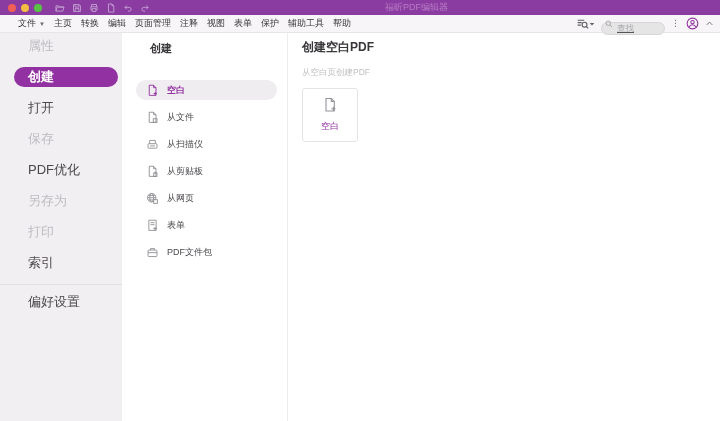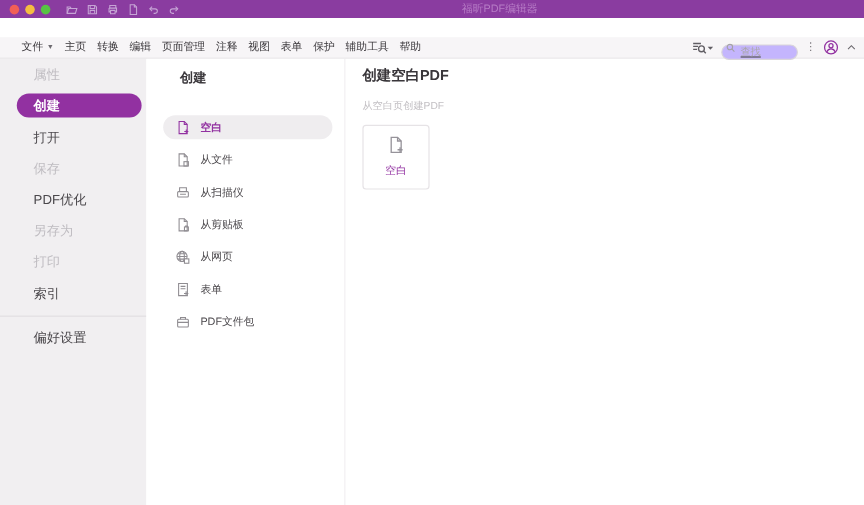--- a/index.html
+++ b/index.html
@@ -22,46 +22,46 @@
   .tb-icons{display:flex;align-items:center;gap:7px;margin-left:8px;color:#c6a5d5;}
   .tb-icons svg{width:10px;height:10px;display:block;}
   .tb-title{
     position:absolute;left:385px;top:0;height:15px;line-height:15px;
     font-size:9px;color:#b77cc6;white-space:nowrap;
   }
 
   
   .menubar{
     height:18px;flex:0 0 18px;background:#f7f5f7;border-bottom:1px solid #e8e5e8;
-    display:flex;align-items:center;padding:0 6px 0 18px;box-sizing:border-box;margin-top:16px;
+    display:flex;align-items:center;padding:0 6px 0 18px;box-sizing:border-box;
   }
   .menu-items{display:flex;align-items:center;gap:9px;font-size:9px;color:#39363a;white-space:nowrap;}
   .menu-item{cursor:default;display:flex;align-items:center;gap:3px;}
   .menu-caret{font-size:6px;color:#6d6a70;}
   .menu-right{margin-left:auto;display:flex;align-items:center;gap:6px;color:#5f5c62;}
   .menu-right svg{display:block;}
   .search-box{position:relative;width:64px;height:13px;}
   .search-box input{
     width:100%;height:13px;box-sizing:border-box;border:1px solid #d9d5da;border-radius:7px;
-    background:#c4b5fd;padding:0 4px 0 15px;font-size:8.5px;color:#555;outline:none;
+    background:#e5e5e5;padding:0 4px 0 15px;font-size:8.5px;color:#555;outline:none;
     font-family:"Liberation Sans","DejaVu Sans",sans-serif;
     text-decoration:underline;
   }
   .search-box input::placeholder{color:#aaa7ab;}
   .search-glass{position:absolute;left:4px;top:2.5px;color:#a4a1a6;}
   .kebab{font-size:9px;color:#78757a;letter-spacing:0;line-height:13px;}
 
   
   .app-body{flex:1;display:flex;min-height:0;}
 
   
   .sidebar{width:122px;flex:0 0 122px;background:#f1eff1;padding-top:3px;box-sizing:border-box;}
   .side-item{
-    height:20px;margin:0 4px 6px 14px;padding-left:14px;display:flex;align-items:center;
-    font-size:11px;color:#4b484c;border-radius:10px;cursor:default;white-space:nowrap;
+    height:20px;margin:0 4px 11px 14px;padding-left:14px;display:flex;align-items:center;
+    font-size:13px;color:#4b484c;border-radius:10px;cursor:default;white-space:nowrap;
   }
   .side-item.disabled{color:#bfbcc1;}
   .side-item.selected{background:#9231a1;color:#fff;font-weight:bold;}
   .side-divider{height:1px;background:#e2dfe2;margin:9px 0 7px 0;}
 
   
   .middle{
     width:166px;flex:0 0 166px;background:#fff;border-right:1px solid #eeecee;
     box-sizing:border-box;padding-top:6px;
   }

